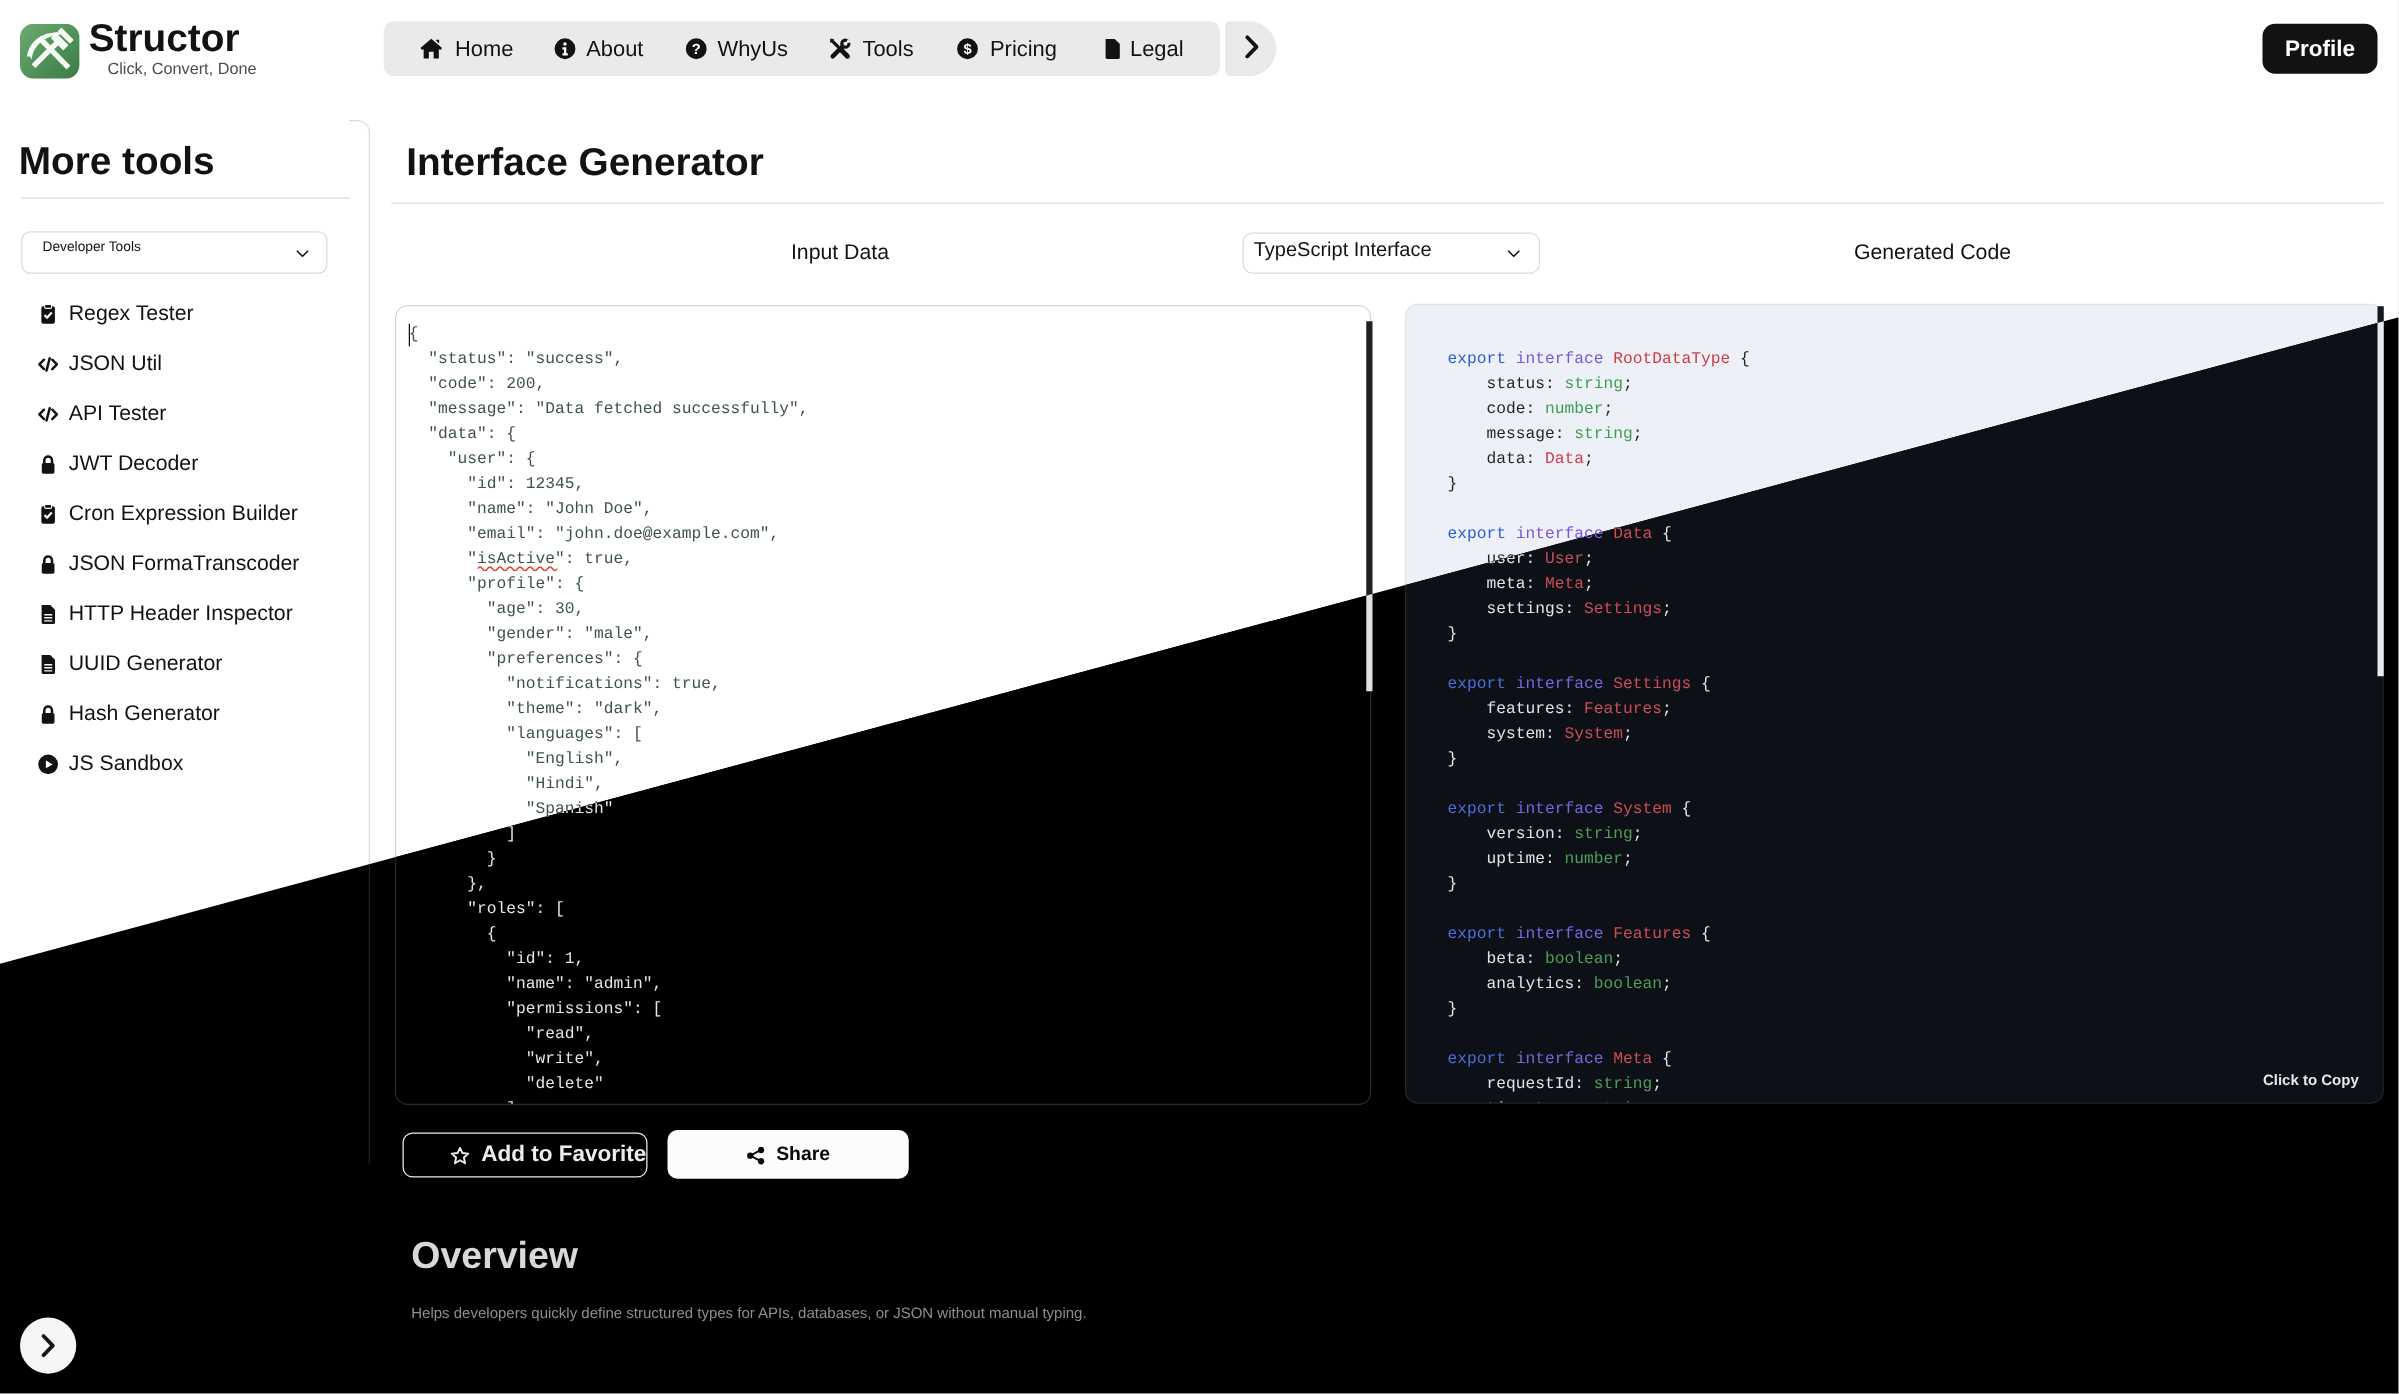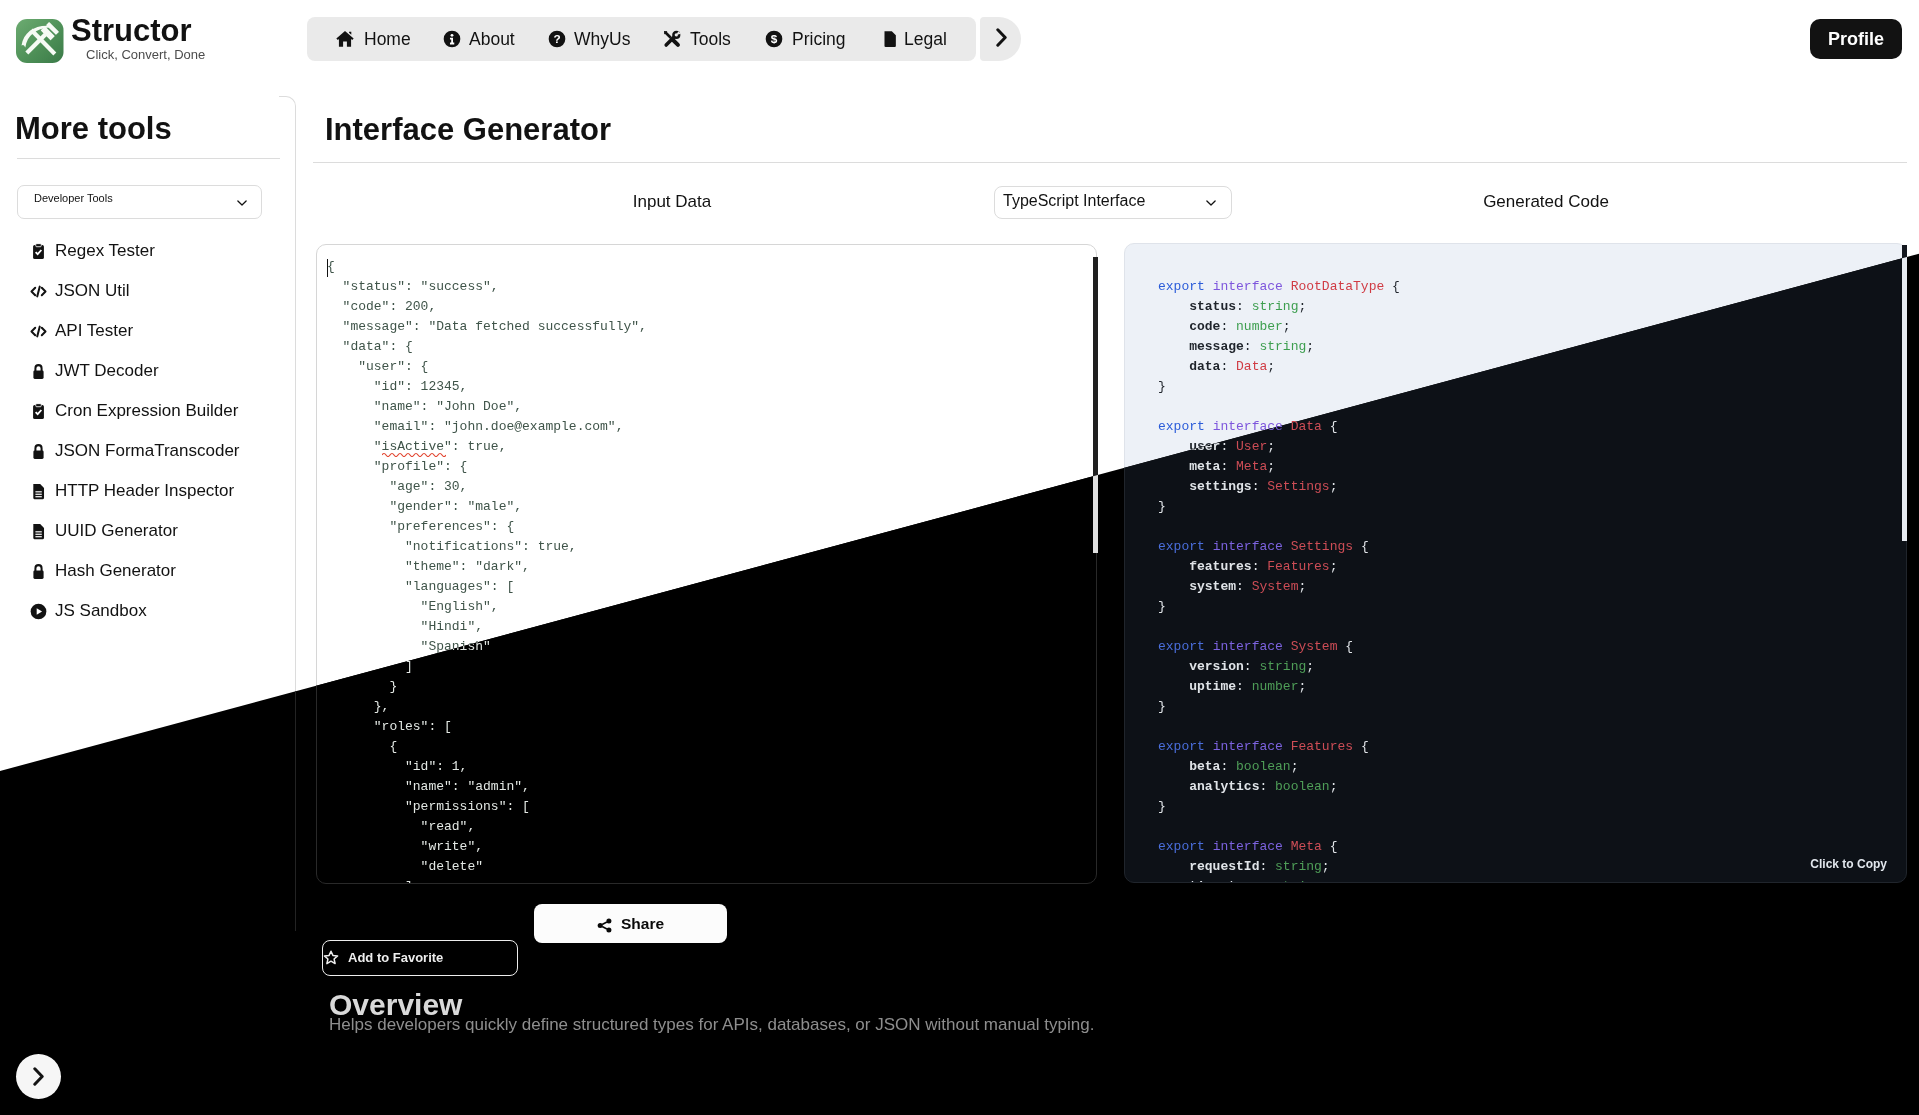--- a/index.html
+++ b/index.html
@@ -43,30 +43,30 @@
 .lab{top:192px;font-size:17px;text-align:center;color:var(--ink)}
 .sel2{left:994px;top:185.5px;width:236px;height:31px;border:1px solid var(--line);border-radius:8px;background:var(--bg);color:var(--ink)}
 .sel2 .seltext{top:5.5px;font-size:16px;left:8px}
 .lpanel{left:316px;top:244px;width:778.5px;height:638px;border:1.5px solid var(--pborder);border-radius:10px;background:var(--bg);overflow:hidden}
 .codel{position:absolute;left:10px;top:11.5px;margin:0;font-family:"Liberation Mono",monospace;font-size:13px;line-height:20px;color:var(--jink)}
 .caret{position:absolute;left:9.5px;top:14px;width:1.5px;height:18px;background:var(--ink)}
 .lthumb{left:1092.5px;top:257px;width:5.5px;height:296px;background:var(--thumb)}
 .rpanel{left:1124px;top:243px;width:783px;height:640px;border:1px solid var(--rborder);border-radius:10px;background:var(--rbg);overflow:hidden;box-sizing:border-box}
 .coder{position:absolute;left:33px;top:33px;margin:0;font-family:"Liberation Mono",monospace;font-size:13px;line-height:20px;color:var(--rink)}
 .coder .kw{color:var(--kw)} .coder .it{color:var(--it)} .coder .ty{color:var(--ty)} .coder .pr{color:var(--pr)}
-.coder .pn{font-weight:bold}
+.coder .pn{font-weight:normal}
 .rthumb{left:1901.5px;top:245px;width:5.5px;height:296px;background:var(--rthumb)}
 .rpanel .copy{position:absolute;right:19px;top:613px;font-size:12px;font-weight:bold;color:var(--copy)}
-.favbtn{left:322px;top:940px;width:194px;height:33.5px;border:1.5px solid var(--ink);border-radius:8px;background:var(--btnbg);
- color:var(--ink);font-weight:bold;font-size:13px;text-align:left;line-height:33.5px}
+.favbtn{left:322px;top:906px;width:194px;height:33.5px;border:1.5px solid var(--ink);border-radius:8px;background:var(--btnbg);
+ color:var(--ink);font-weight:bold;font-size:18px;text-align:right;line-height:33.5px}
 .favbtn svg,.sharebtn svg{display:inline-block;vertical-align:-1px}
 .sharebtn{left:534px;top:904px;width:193px;height:39px;border-radius:8px;background:var(--fillbg);
  color:var(--filltext);font-weight:bold;font-size:15.5px;text-align:center;line-height:39px}
 .ovh{left:329px;top:988px;font-size:30px;font-weight:bold;color:var(--ov)}
-.ovp{left:329px;top:1015px;font-size:17px;color:var(--para)}
+.ovp{left:329px;top:1043px;font-size:12px;color:var(--para)}
 .circbtn{left:16px;top:1054px;width:45px;height:45px;border-radius:50%;background:var(--circ);color:var(--circink)}
 </style></head>
 <body>
 <div class="layer" id="light">
 
 <div class="abs" style="left:16px;top:19px"><svg width="47.5" height="44" viewBox="0 0 47.5 44" xmlns="http://www.w3.org/2000/svg">
 <defs>
           <linearGradient id="lg" x1="0" y1="0" x2="1" y2="1">
 <stop offset="0" stop-color="#6cab71"></stop>
             <stop offset="0.55" stop-color="#4f9158"></stop>

